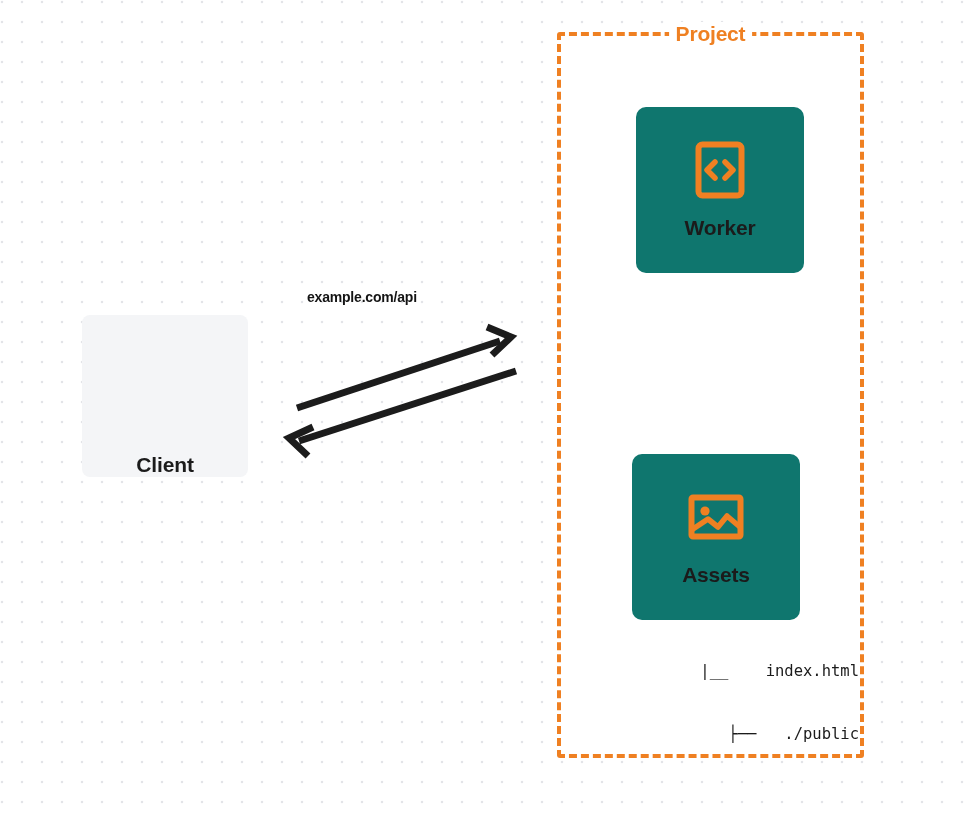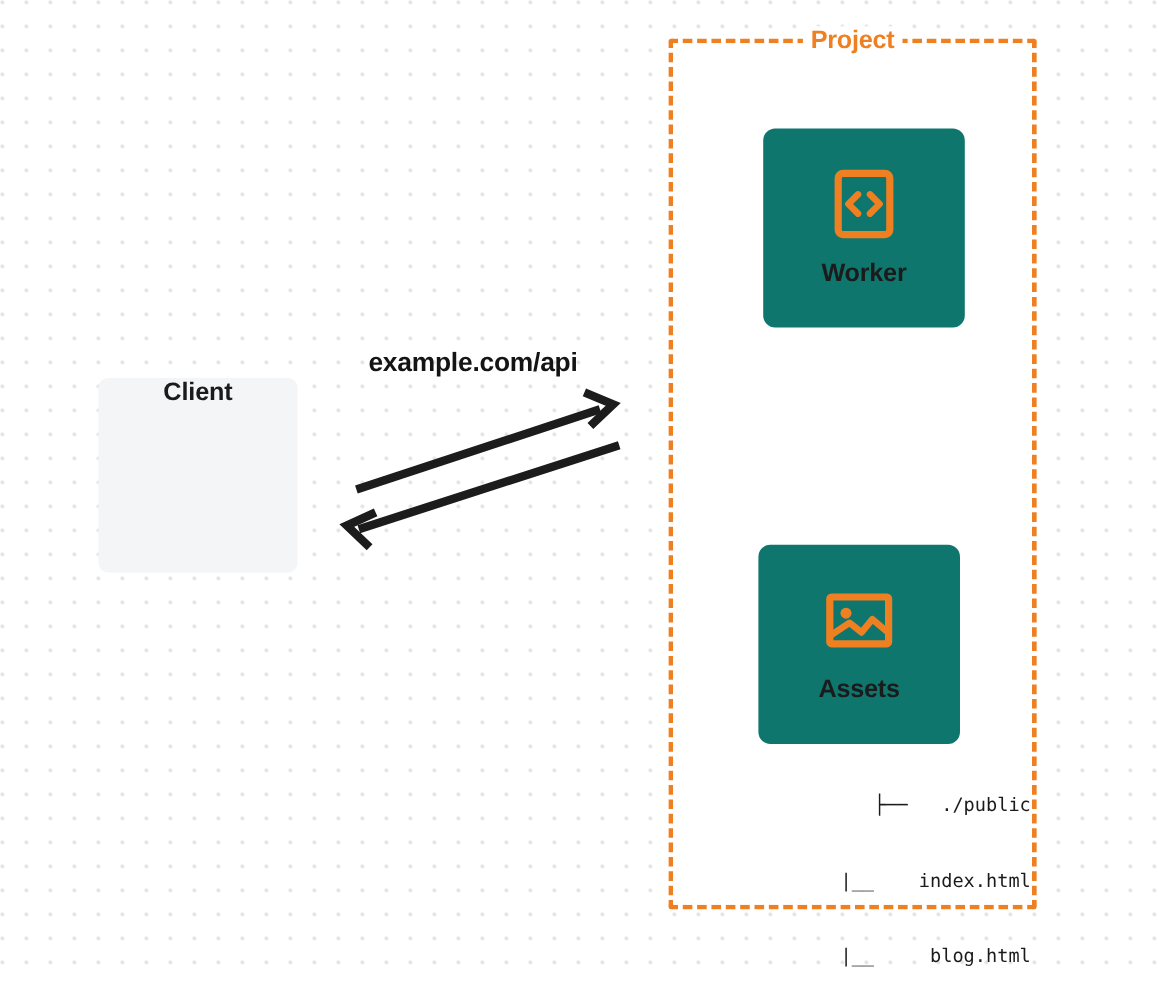--- a/index.html
+++ b/index.html
@@ -28,21 +28,21 @@
   
   #client-node {
     position: absolute;
     left: 82px;
     top: 315px;
     width: 166px;
     height: 162px;
     background: #f4f5f7;
     border-radius: 8px;
     display: flex;
-    align-items: flex-start;
+    align-items: flex-end;
     justify-content: center;
   }
   #client-label {
     font-size: 21px;
     font-weight: bold;
     color: #1b1b1b;
     letter-spacing: -0.1px;
   }
 
   
@@ -53,21 +53,21 @@
     width: 980px;
     height: 818px;
     pointer-events: none;
   }
 
   
   #edge-label {
     position: absolute;
     left: 307px;
     top: 289px;
-    font-size: 22px;
+    font-size: 14px;
     font-weight: bold;
     color: #141414;
     letter-spacing: -0.2px;
     white-space: nowrap;
   }
 
   
   #project-container {
     position: absolute;
     left: 557px;
@@ -187,20 +187,19 @@
     <div id="assets-node" class="node-card">
       <svg class="node-icon" viewBox="0 0 60 60" fill="none">
         <rect x="5.5" y="10.5" width="49" height="39" rx="1.5" stroke="#ef8022" stroke-width="6"></rect>
         <circle cx="19" cy="24" r="4.6" fill="#ef8022"></circle>
         <polyline points="7,42 22,32 32,40 41,29 54,40" fill="none" stroke="#ef8022" stroke-width="5.5" stroke-linecap="round" stroke-linejoin="round"></polyline>
       </svg>
       <span class="node-label">Assets</span>
     </div>
 
     <div id="file-tree">
+      <span class="tree-row">|__    index.html</span>
       <span class="tree-row">├──   ./public</span>
-      <span class="tree-row">|__    index.html</span>
-      <span class="tree-row">|__     blog.html</span>
       
     </div>
 
   </div>
 </div>
 
 </body></html>

